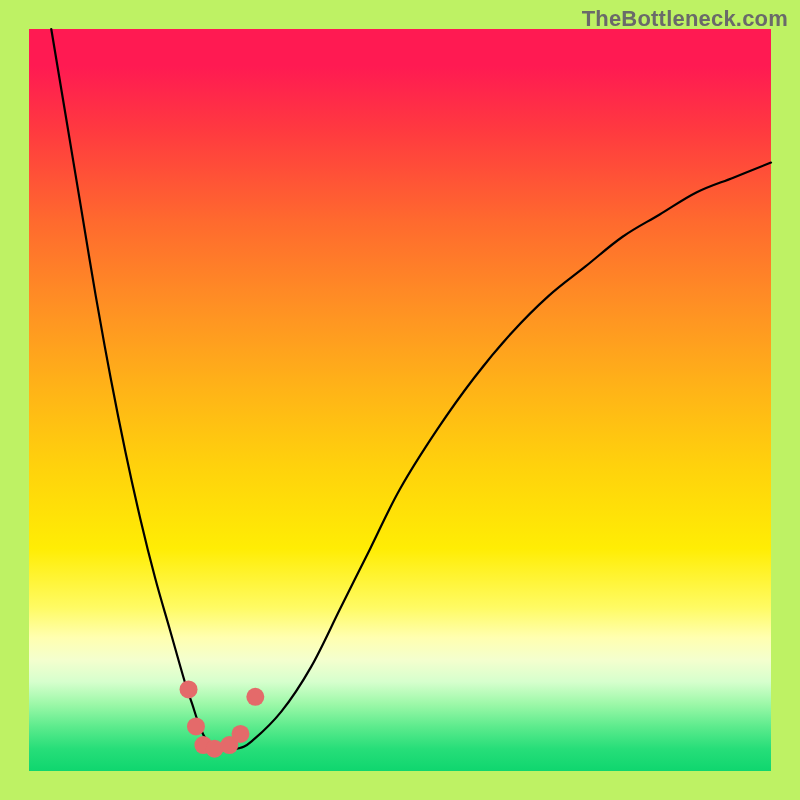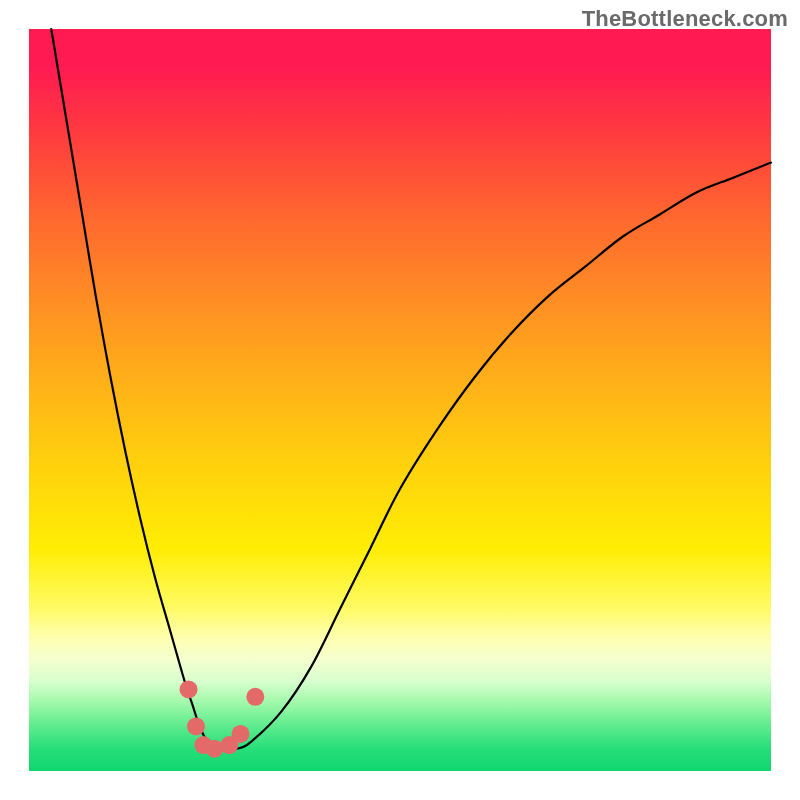--- a/index.html
+++ b/index.html
@@ -7,21 +7,21 @@
     padding: 0;
     width: 800px;
     height: 800px;
     overflow: hidden;
     background: #000;
     font-family: Arial, Helvetica, sans-serif;
   }
   .frame {
     position: absolute;
     inset: 0;
-    background: #ffffff;
+    background: #bef264;
   }
   .plot {
     position: absolute;
     left: 29px;
     top: 29px;
     width: 742px;
     height: 742px;
     background: linear-gradient(
       to bottom,
       #ff1a52 0%,

